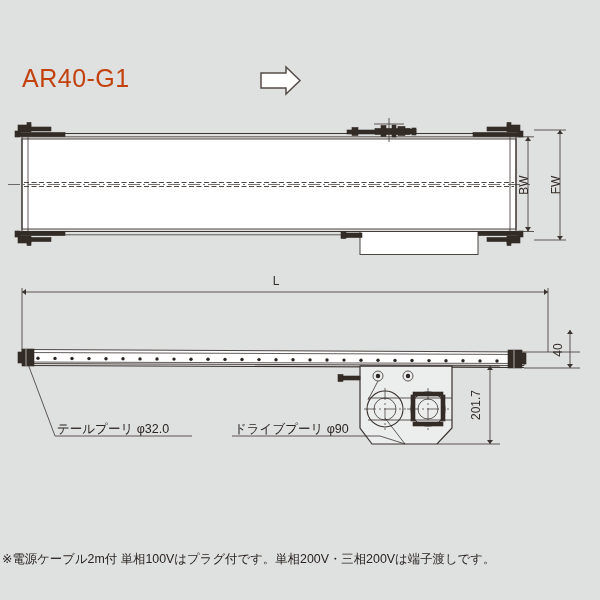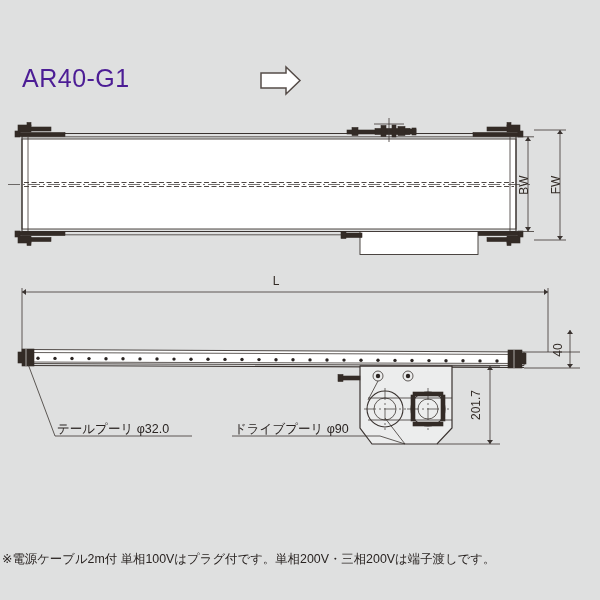--- a/index.html
+++ b/index.html
@@ -27,21 +27,21 @@
     width: 600px;
     height: 600px;
     display: block;
   }
   .model-title {
     position: absolute;
     left: 22px;
     top: 64px;
     font-size: 25px;
     letter-spacing: 0.5px;
-    color: #4c1d95;
+    color: #c2410c;
     font-family: "Liberation Sans", "DejaVu Sans", sans-serif;
     white-space: nowrap;
   }
   .footer-block {
     position: absolute;
     left: 2px;
     top: 551px;
     width: 598px;
   }
   .footnote {

